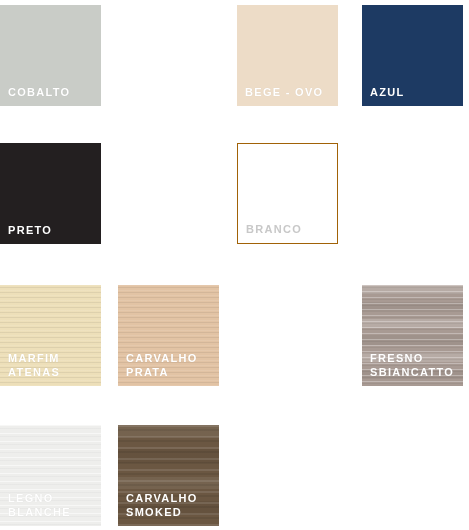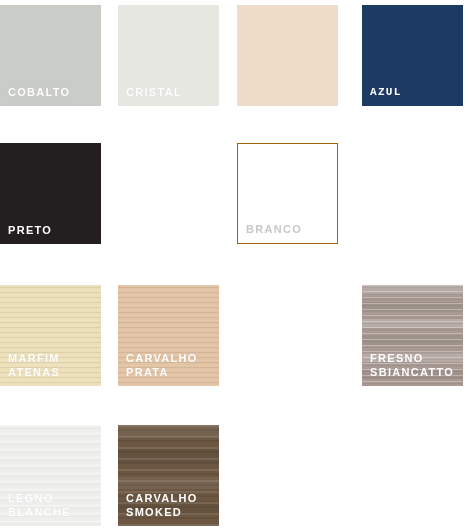--- a/index.html
+++ b/index.html
@@ -156,33 +156,29 @@
 </style>
 </head>
 <body>
 
 <div id="palette-grid">
     <div class="swatch light-label" style="left: 0px; top: 5px;">
       <div class="swatch-fill" style="background: rgb(201, 204, 199);"></div>
       <div class="grain grain-none"></div>
       <div class="swatch-label" style="color: rgb(255, 255, 255);">COBALTO</div>
     </div>
-    <div class="swatch light-label" style="left: 118px; top: 5px;">
-      <div class="swatch-fill" style="background: rgb(230, 231, 224);"></div>
-      <div class="grain grain-none"></div>
-      <div class="swatch-label" style="color: rgb(255, 255, 255);">CRISTAL</div>
-    </div>
     <div class="swatch light-label" style="left: 237px; top: 5px;">
       <div class="swatch-fill" style="background: rgb(237, 220, 199);"></div>
       <div class="grain grain-none"></div>
+      <div class="swatch-label" style="color: rgb(255, 255, 255);">BEGE - OVO</div>
     </div>
     <div class="swatch light-label" style="left: 362px; top: 5px;">
       <div class="swatch-fill" style="background: rgb(29, 58, 99);"></div>
       <div class="grain grain-none"></div>
-      <div class="swatch-label" style="color: rgb(255, 255, 255); font-family: Liberation Mono, monospace;">AZUL</div>
+      <div class="swatch-label" style="color: rgb(255, 255, 255);">AZUL</div>
     </div>
     <div class="swatch light-label" style="left: 0px; top: 143px;">
       <div class="swatch-fill" style="background: rgb(35, 31, 32);"></div>
       <div class="grain grain-none"></div>
       <div class="swatch-label" style="color: rgb(255, 255, 255);">PRETO</div>
     </div>
     <div class="swatch bordered dark-label" style="left: 237px; top: 143px;">
       <div class="swatch-fill" style="background: rgb(255, 255, 255);"></div>
       <div class="grain grain-none"></div>
       <div class="swatch-label" style="color: rgb(200, 200, 200);">BRANCO</div>

